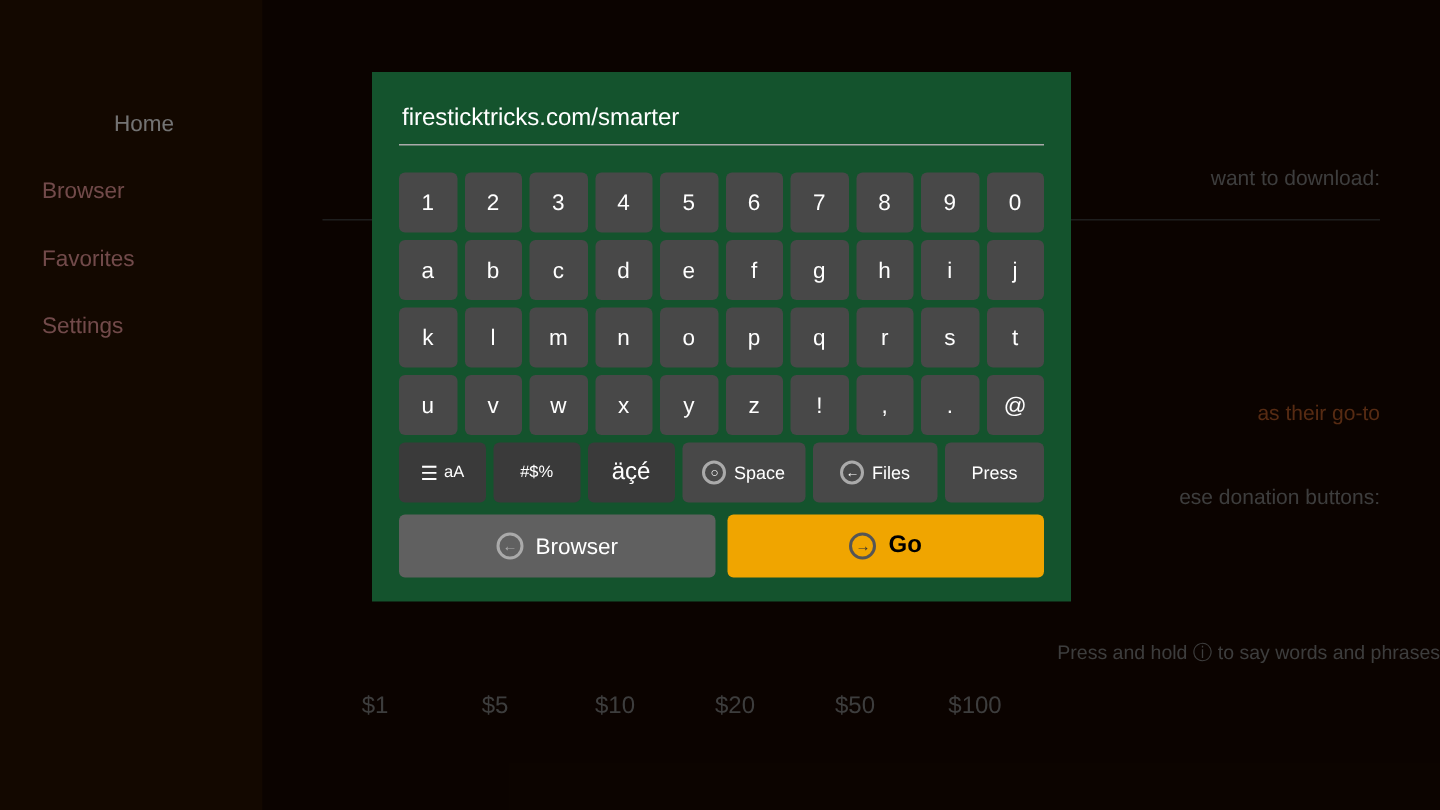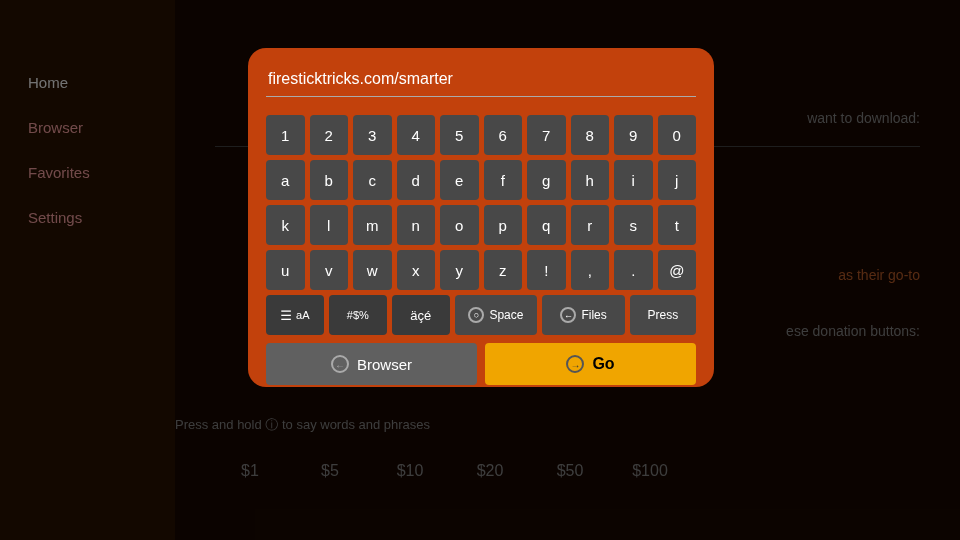--- a/index.html
+++ b/index.html
@@ -24,20 +24,21 @@
       padding: 60px 0 0 0;
     }
     .sidebar-item {
       padding: 14px 28px;
       font-size: 15px;
       color: #fca5a5;
       cursor: pointer;
     }
     .sidebar-item.active {
       color: #ffffff;
+      margin-left: 48px;
     }
 
     
     .main-content {
       position: absolute;
       left: 175px; top: 0;
       width: 785px;
       height: 100%;
       background: #1a0800;
       padding: 30px 40px;
@@ -65,48 +66,48 @@
       gap: 20px;
     }
     .donation-amount {
       color: #888;
       font-size: 16px;
       min-width: 60px;
       text-align: center;
     }
     .hint-text {
       position: absolute;
-      bottom: 106px;
+      bottom: 96px;
       left: 175px;
       width: 785px;
-      text-align: left;
+      text-align: right;
       color: #888;
       font-size: 13px;
     }
 
     
     .overlay {
       position: absolute;
       left: 0; top: 0;
       width: 100%;
       height: 100%;
       background: rgba(0,0,0,0.55);
       z-index: 10;
     }
 
     
     .dialog {
       position: absolute;
       left: 248px;
       top: 48px;
       width: 466px;
-      background: #c2410c;
-      border-radius: 18px;
+      background: #14532d;
+      border-radius: 0;
       z-index: 20;
-      padding: 18px 18px 2px 18px;
+      padding: 18px 18px 16px 18px;
     }
 
     
     .url-bar {
       width: 100%;
       background: transparent;
       border: none;
       border-bottom: 1px solid #aaa;
       color: #fff;
       font-size: 16px;
@@ -295,21 +296,21 @@
       <button class="key">.</button>
       <button class="key">@</button>
     </div>
 
     <div class="key-row">
       <button class="key key-special" style="display:flex;align-items:center;gap:4px;font-size:11px;">
         <span style="font-size:13px;">☰</span>
         <span>aA</span>
       </button>
       <button class="key key-special" style="font-size:11px;">#$%</button>
-      <button class="key key-special" style="font-size:13px;">äçé</button>
+      <button class="key key-special" style="font-size:16px;">äçé</button>
       <button class="key key-wide" style="display:flex;align-items:center;gap:5px;font-size:12px;">
         <span style="width:16px;height:16px;border:2px solid #aaa;border-radius:50%;display:inline-flex;align-items:center;justify-content:center;font-size:9px;">○</span>
         <span>Space</span>
       </button>
       <button class="key key-delete" style="display:flex;align-items:center;gap:5px;font-size:12px;">
         <span style="width:16px;height:16px;border:2px solid #aaa;border-radius:50%;display:inline-flex;align-items:center;justify-content:center;font-size:9px;">←</span>
         <span>Files</span>
       </button>
       <button class="key key-clear" style="font-size:12px;">Press</button>
     </div>

